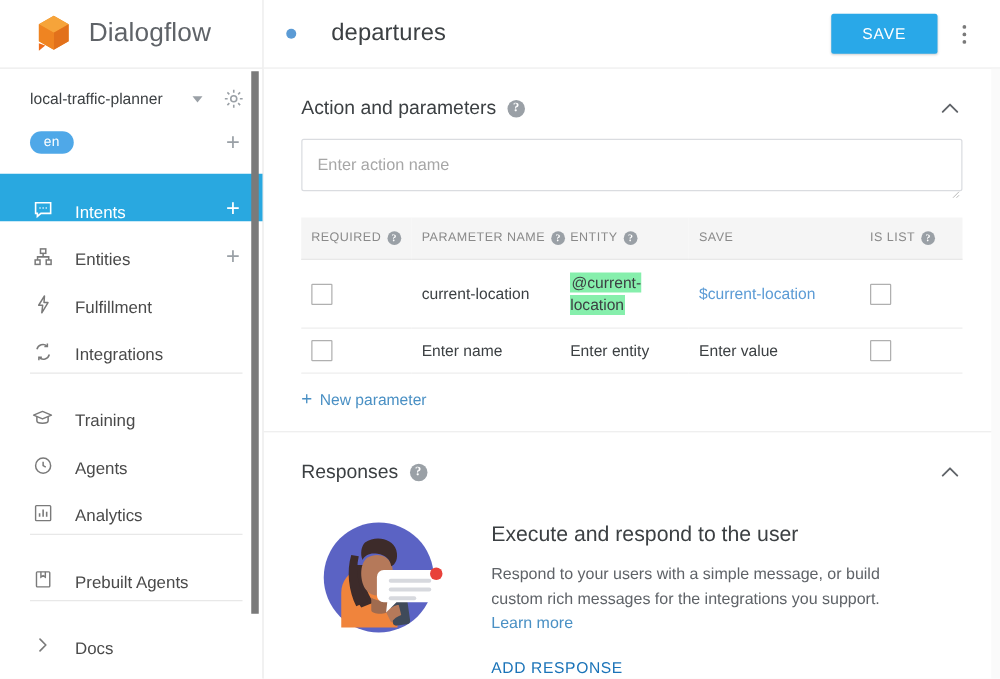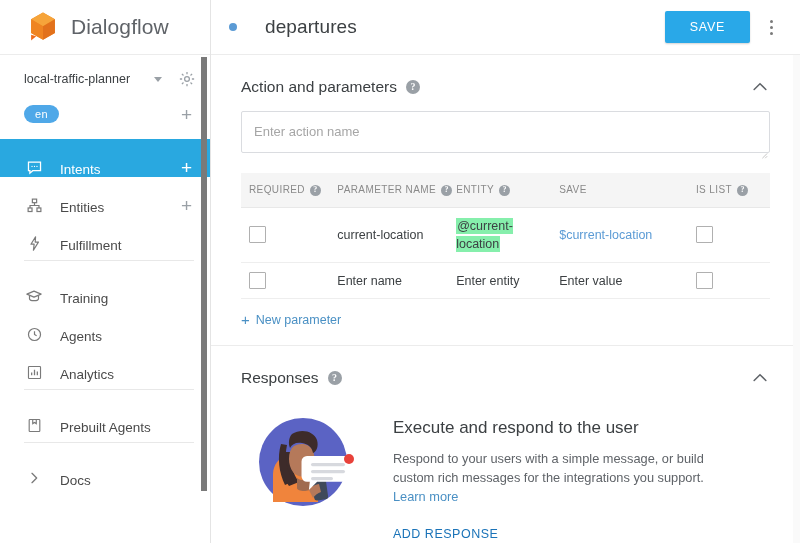--- a/index.html
+++ b/index.html
@@ -232,20 +232,30 @@
 
       <div class="nav-item">
         <span class="ni-icon">
           <svg viewBox="0 0 24 24" width="17" height="17" fill="none" stroke="currentColor" stroke-width="1.7" stroke-linejoin="round">
             <path d="M13.5 2.5 L7 13h4.5l-1 8.5L17.5 10H13z"></path>
           </svg>
         </span>
         <span class="ni-label">Fulfillment</span>
       </div>
 
+      <div class="nav-item">
+        <span class="ni-icon">
+          <svg viewBox="0 0 24 24" width="17" height="17" fill="none" stroke="currentColor" stroke-width="1.7">
+            <path d="M5 9a7 7 0 0 1 11.5-3.4"></path>
+              <path d="M19 15a7 7 0 0 1-11.5 3.4"></path>
+            <path d="M16.8 2.5v3.4h-3.4M7.2 21.5v-3.4h3.4"></path>
+          </svg>
+        </span>
+        <span class="ni-label">Integrations</span>
+      </div>
 
       <div class="nav-sep"></div>
 
       <div class="nav-item">
         <span class="ni-icon">
           <svg viewBox="0 0 24 24" width="18" height="18" fill="none" stroke="currentColor" stroke-width="1.6" stroke-linejoin="round">
             <path d="M2.5 9.5 12 5.5l9.5 4L12 13.5z"></path>
             <path d="M6 11.5v4c0 1.4 2.7 2.6 6 2.6s6-1.2 6-2.6v-4"></path>
           </svg>
         </span>

